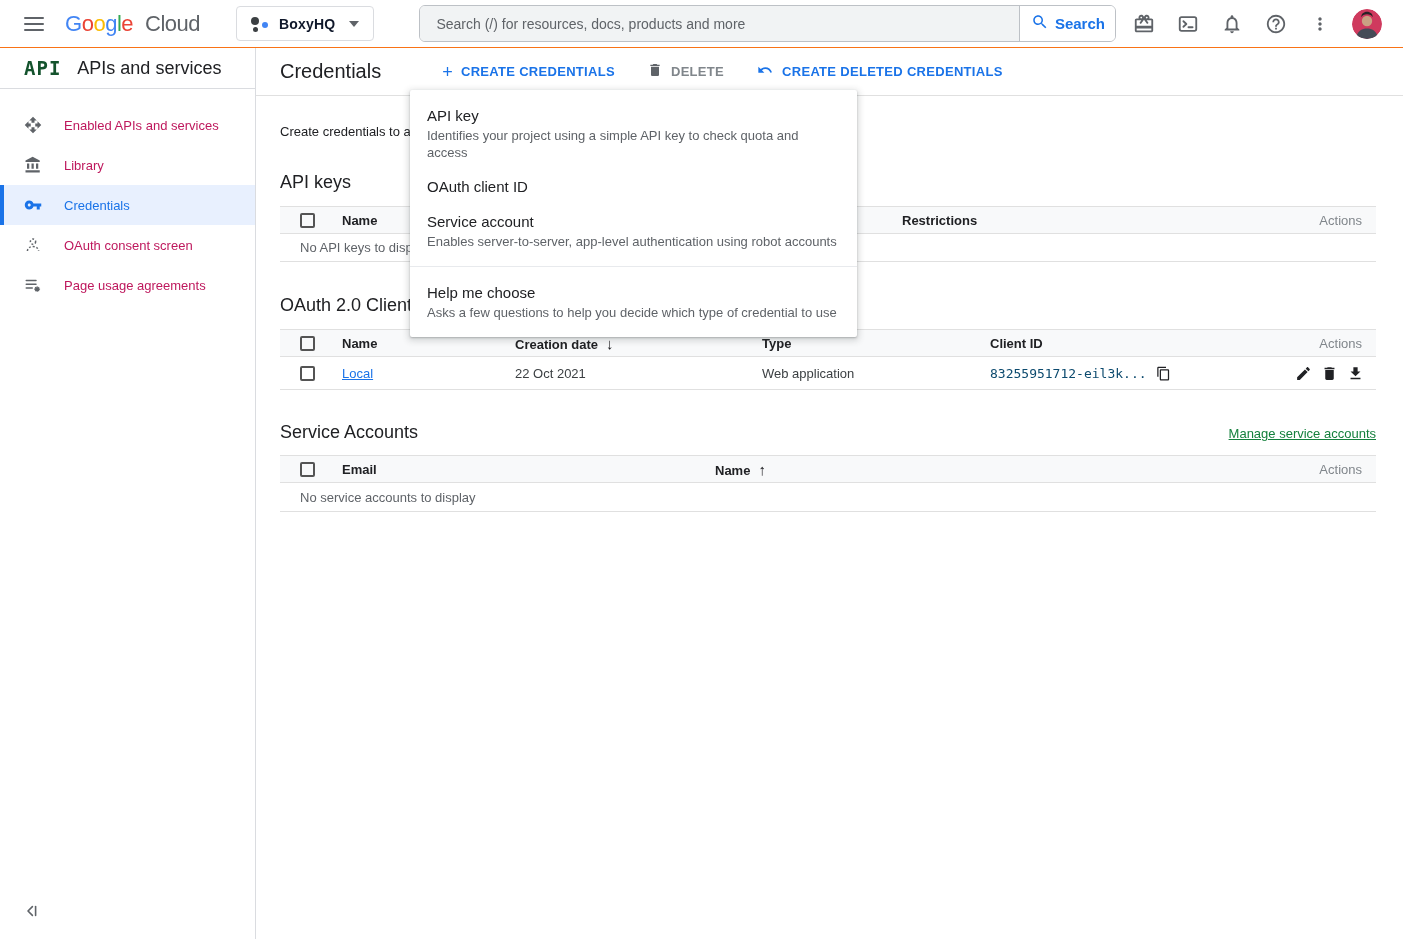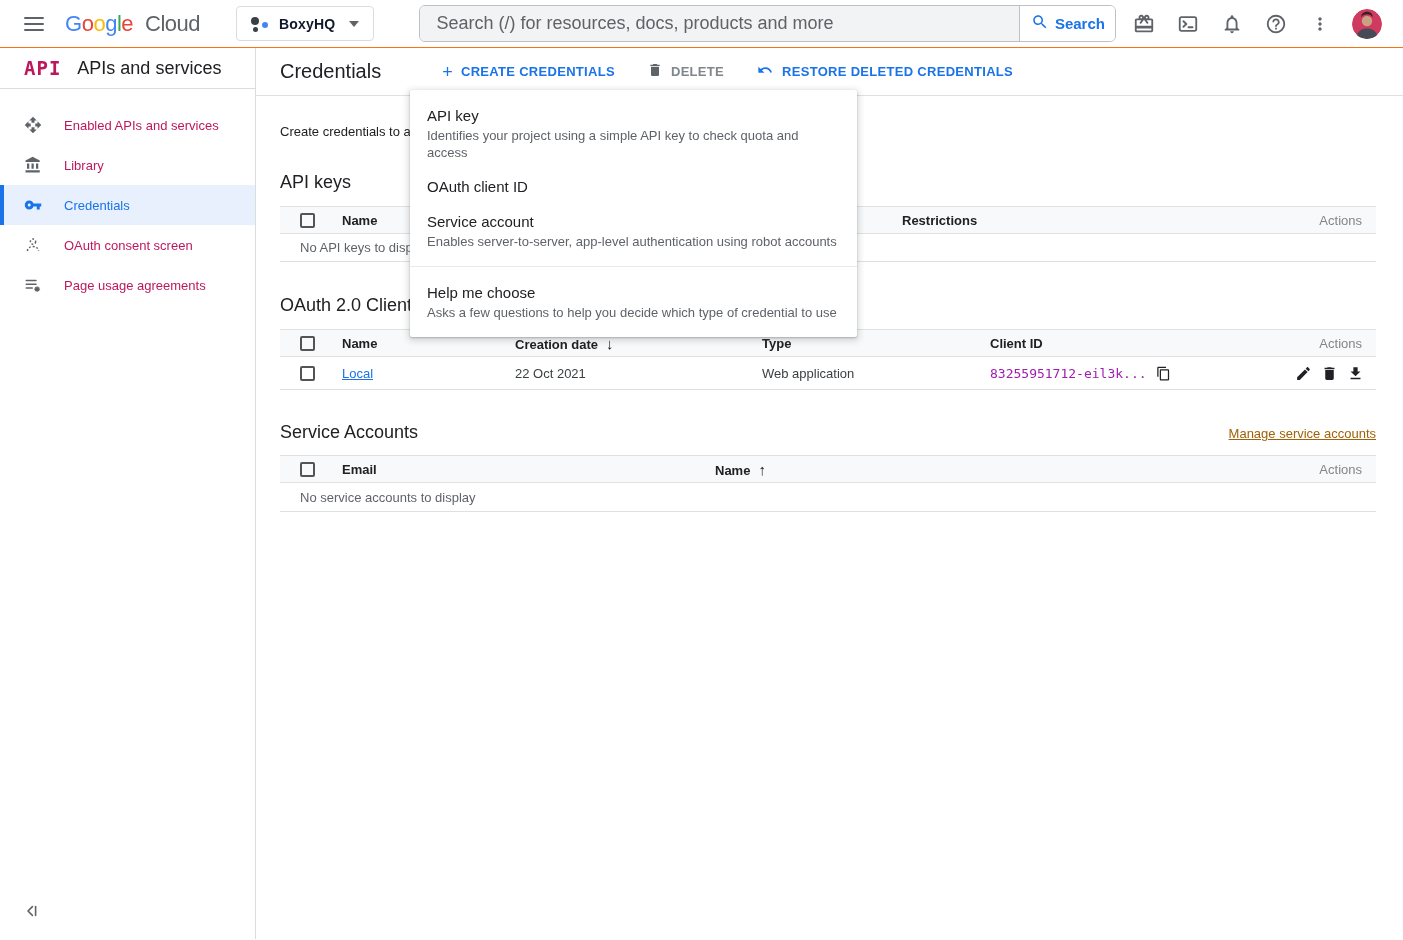--- a/index.html
+++ b/index.html
@@ -20,36 +20,36 @@
   .caret { width:0; height:0; border-left:5px solid transparent; border-right:5px solid transparent;
     border-top:6px solid #5f6368; margin-left:4px; }
   .proj-icon { width:18px; height:18px; position:relative; }
   .proj-icon i { position:absolute; border-radius:50%; }
   .proj-icon .d1 { width:8px; height:8px; background:#3c4043; left:0; top:2px; }
   .proj-icon .d2 { width:5px; height:5px; background:#3c4043; left:2px; bottom:1px; }
   .proj-icon .d3 { width:6px; height:6px; background:#4285F4; right:1px; top:7px; }
   .searchbar { margin-left:45px; width:697px; height:37px; border:1px solid #bdc1c6;
     border-radius:6px; display:flex; overflow:hidden; }
   .searchbar input { flex:1; border:0; outline:none; background:#f1f3f4; padding:0 16px;
-    font-size:18px; color:#15803d; font-family:inherit; }
+    font-size:14px; color:#15803d; font-family:inherit; }
   .searchbar input::placeholder { color:#5f6368; }
   .search-btn { width:96px; background:#fff; border-left:1px solid #bdc1c6; display:flex;
     align-items:center; justify-content:center; gap:6px; color:#1a73e8; font-size:15px;
     font-weight:700; cursor:pointer; }
   .top-icons { margin-left:auto; margin-right:21px; display:flex; align-items:center; gap:20px; }
   .tico { width:24px; height:24px; display:flex; align-items:center; justify-content:center; cursor:pointer; }
   .avatar { width:30px; height:30px; border-radius:50%; overflow:hidden; cursor:pointer; }
 
   
   .shell { display:flex; height:891px; }
   .sidebar { width:256px; border-right:1px solid #dadce0; position:relative; background:#fff; flex:none; }
   .side-head { height:41px; display:flex; align-items:center; padding-left:24px; gap:16px;
     border-bottom:1px solid #dadce0; }
   .api-logo { font-family:"DejaVu Sans Mono","Liberation Mono",monospace; font-weight:700;
-    font-size:19px; color:#be185d; letter-spacing:1px; }
+    font-size:19px; color:#14532d; letter-spacing:1px; }
   .side-title { font-size:18px; color:#202124; }
   .nav { padding-top:16px; }
   .nav-item { height:40px; display:flex; align-items:center; padding-left:24px; cursor:pointer; }
   .nav-item .nico { width:18px; height:18px; margin-right:22px; flex:none; display:flex; align-items:center; }
   .nav-item .nlabel { font-size:13px; color:#be185d; }
   .nav-item.selected { background:#e8f0fe; border-left:4px solid #1a73e8; padding-left:20px; }
   .nav-item.selected .nlabel { color:#1a73e8; }
   .collapse-btn { position:absolute; left:24px; bottom:16px; cursor:pointer; }
 
   
@@ -60,37 +60,37 @@
   .tb-btn { display:flex; align-items:center; gap:8px; font-size:13px; font-weight:700;
     letter-spacing:.3px; cursor:pointer; margin-right:32px; }
   .tb-btn.blue { color:#1a73e8; }
   .tb-btn.gray { color:#80868b; cursor:default; }
   .plus { font-size:18px; font-weight:400; line-height:1; }
 
   .content { padding:0 27px 0 24px; }
   .intro { margin-top:28px; font-size:13px; color:#202124; }
   .section-h { margin-top:33px; font-size:18px; font-weight:400; color:#202124; }
   .section-row { margin-top:32px; display:flex; align-items:baseline; justify-content:space-between; }
-  .mng-link { font-size:13px; color:#a16207; text-decoration:underline; cursor:pointer; }
+  .mng-link { font-size:13px; color:#15803d; text-decoration:underline; cursor:pointer; }
 
   .tbl { margin-top:13px; border-top:1px solid #e0e0e0; }
   .trow { display:grid; align-items:center; border-bottom:1px solid #e0e0e0; }
   .thead { background:#f8f9fa; height:27px; }
   .thead .hcell { font-size:13px; font-weight:700; color:#202124; }
   .thead .hactions { font-weight:400; color:#80868b; text-align:right; padding-right:14px; }
   .grid-api { grid-template-columns:62px 560px 1fr 90px; }
   .grid-oauth { grid-template-columns:62px 173px 247px 228px 1fr 100px; }
   .grid-sa { grid-template-columns:62px 373px 1fr 100px; }
   .cbx { width:15px; height:15px; border:2px solid #545454; border-radius:2px; margin-left:20px; cursor:pointer; }
   .empty-row { height:28px; display:flex; align-items:center; padding-left:20px;
     font-size:13px; color:#5f6368; border-bottom:1px solid #e0e0e0; }
   .drow { height:33px; }
   .drow .dcell { font-size:13px; color:#3c4043; }
   .link { color:#1a73e8; text-decoration:underline; cursor:pointer; }
-  .mono { font-family:"DejaVu Sans Mono","Liberation Mono",monospace; font-size:13px; color:#a21caf; }
+  .mono { font-family:"DejaVu Sans Mono","Liberation Mono",monospace; font-size:13px; color:#0c4a6e; }
   .cid-cell { display:flex; align-items:center; gap:9px; }
   .act-cell { display:flex; justify-content:flex-end; gap:9px; padding-right:12px; }
   .act-ico { cursor:pointer; display:flex; }
   .sort-arrow { font-size:15px; color:#202124; margin-left:8px; }
 
   
   .menu { position:absolute; left:410px; top:90px; width:447px; background:#fff; z-index:30;
     box-shadow:0 2px 6px 2px rgba(60,64,67,.18), 0 1px 2px rgba(60,64,67,.3);
     border-radius:2px; padding:8px 0; }
   .menu-item { padding:8px 17px; cursor:pointer; }
@@ -236,21 +236,21 @@
       <span class="tb-btn gray">
         <span><svg width="16" height="16" viewBox="0 0 24 24" fill="#5f6368">
               <path d="M6 19c0 1.1.9 2 2 2h8c1.1 0 2-.9 2-2V7H6v12zM19 4h-3.5l-1-1h-5l-1 1H5v2h14V4z"></path>
             </svg></span>
         <span>DELETE</span>
       </span>
       <span class="tb-btn blue">
         <span><svg width="18" height="16" viewBox="0 0 24 24" fill="#1a73e8">
               <path d="M12.5 8c-2.65 0-5.05.99-6.9 2.6L2 7v9h9l-3.62-3.62c1.39-1.16 3.16-1.88 5.12-1.88 3.54 0 6.55 2.31 7.6 5.5l2.37-.78C21.08 11.03 17.15 8 12.5 8z"></path>
             </svg></span>
-        <span>RESTORE DELETED CREDENTIALS</span>
+        <span>CREATE DELETED CREDENTIALS</span>
       </span>
     </div>
 
     <div class="content">
       <p class="intro">Create credentials to ac</p>
 
       <h2 class="section-h">API keys</h2>
       <div class="tbl">
         <div class="trow thead grid-api">
           <span class="cbx"></span>

